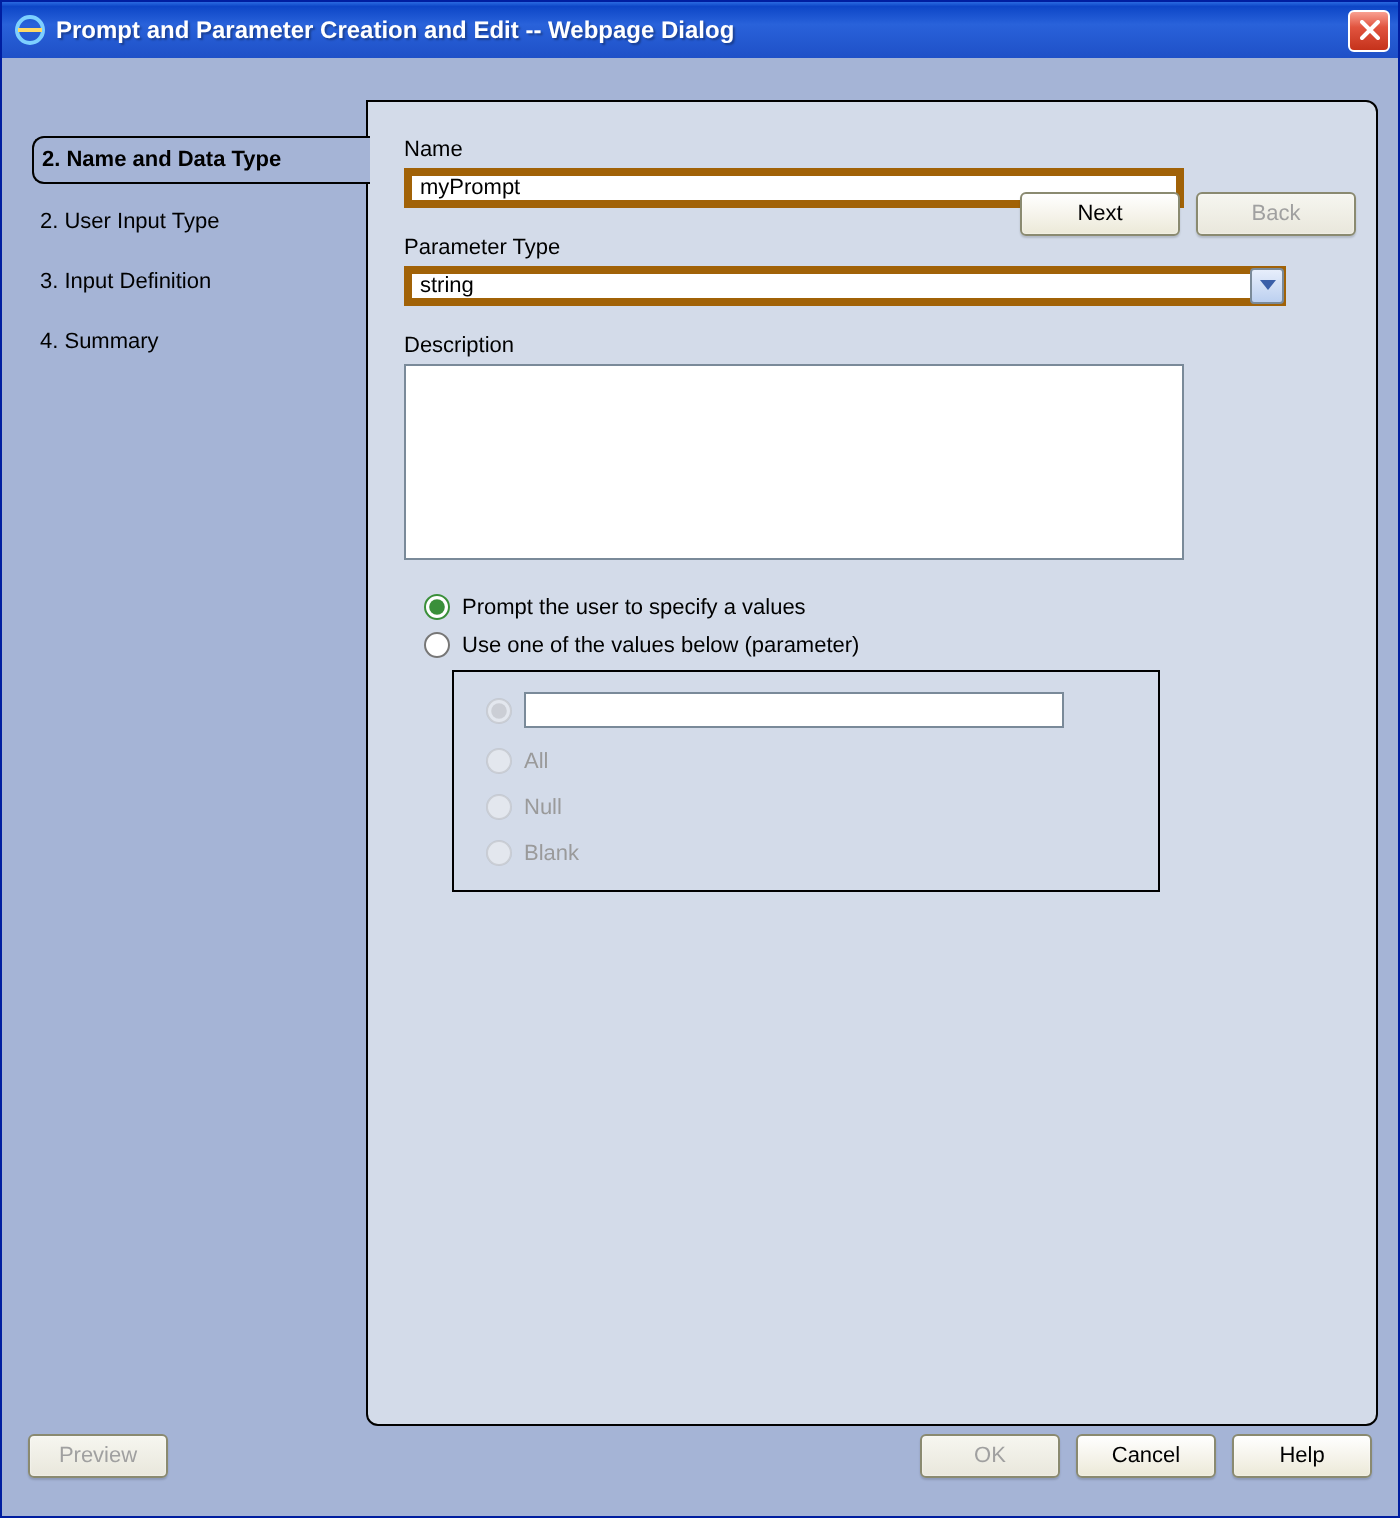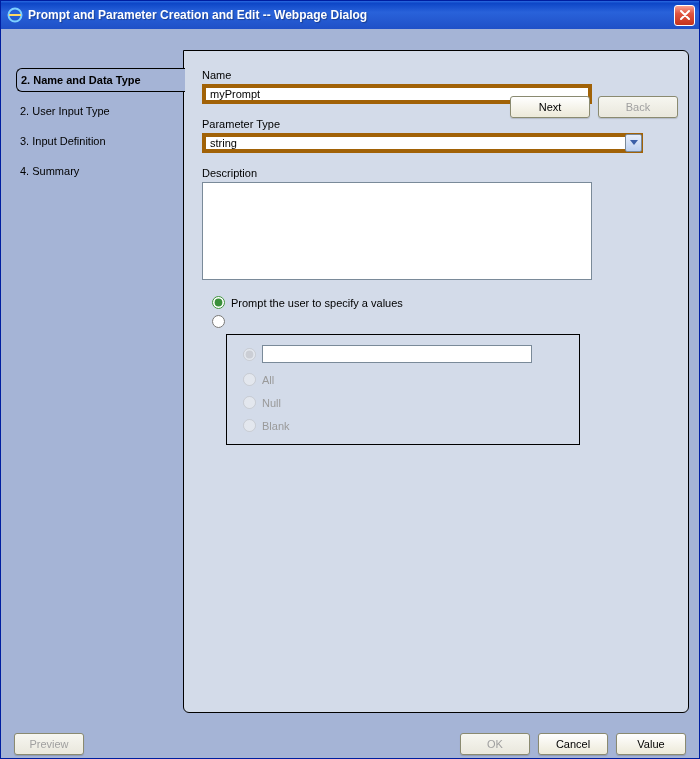--- a/index.html
+++ b/index.html
@@ -170,21 +170,21 @@
   .btn:disabled, .btn.disabled {
     color: #a0a0a0;
     cursor: default;
     background: linear-gradient(to bottom, #f6f6f0 0%, #e9e7dc 100%);
   }
   
   .bottom-bar {
     position: absolute;
     left: 0; right: 0; bottom: 0;
     height: 38px;
-    display: flex; align-items: flex-end;
+    display: flex; align-items: flex-start;
     padding: 0 10px;
   }
   .bottom-bar .spacer { flex: 1; }
   .bottom-bar .btn { margin-left: 8px; min-width: 70px; }
   .bottom-bar .btn:first-child { margin-left: 0; }
 </style>
 </head>
 <body>
 
 <div class="window">
@@ -244,20 +244,21 @@
 
         <div class="form-row value-section">
 
           <div class="radio-row">
             <input type="radio" name="valmode" checked="" style="">
             <span>Prompt the user to specify a values</span>
           </div>
 
           <div class="radio-row">
             <input type="radio" name="valmode" style="">
+            <span>Use one of the values below (parameter)</span>
           </div>
 
           <div class="nested-box">
             <div class="radio-row">
               <input type="radio" name="nested" disabled="" checked="" style="">
               <input type="text" class="nested-input" disabled="" value="" style="">
             </div>
             <div class="radio-row">
               <input type="radio" name="nested" disabled="" style="">
               <span>All</span>
@@ -273,18 +274,18 @@
           </div>
         </div>
 
       </div>
 
       <div class="bottom-bar">
         <button class="btn disabled" disabled="">Preview</button>
         <div class="spacer"></div>
         <button class="btn disabled" disabled="">OK</button>
         <button class="btn">Cancel</button>
-        <button class="btn">Value</button>
+        <button class="btn">Help</button>
       </div>
 
     </div>
   </div>
 </div>
 
 </body></html>

